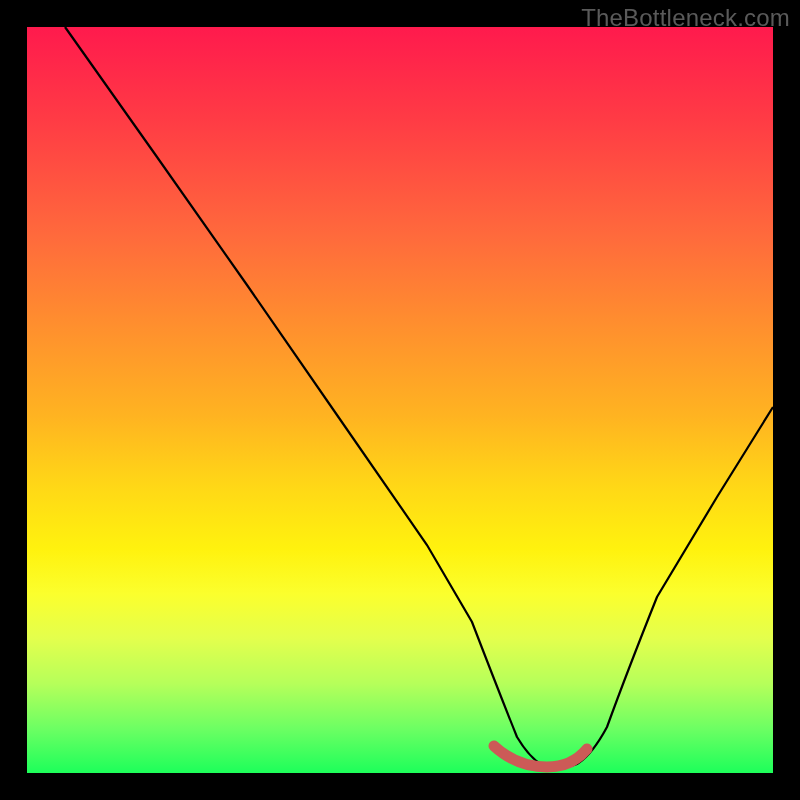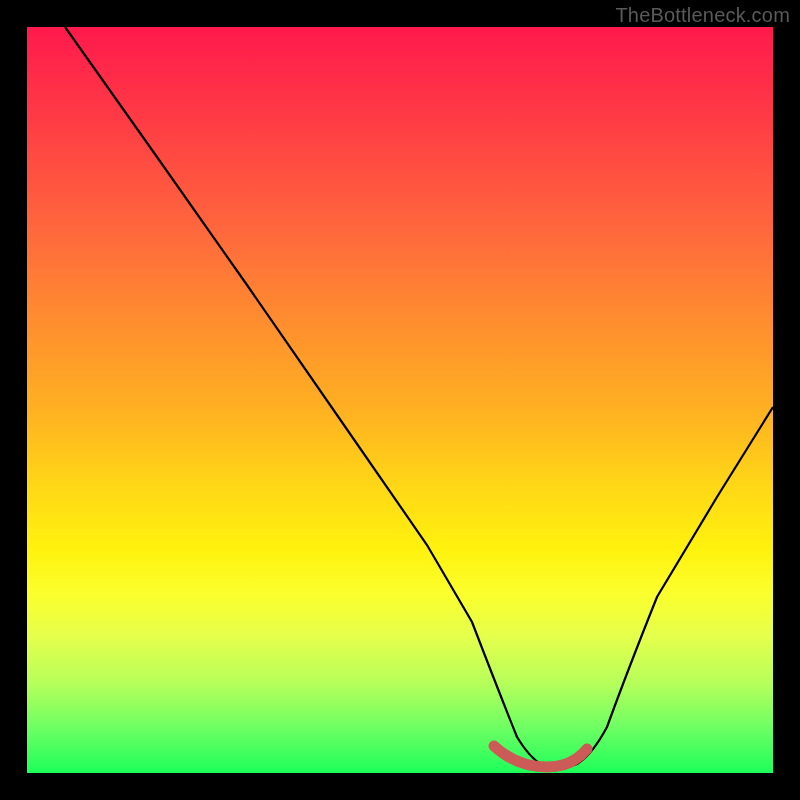--- a/index.html
+++ b/index.html
@@ -37,21 +37,21 @@
       #b6ff5a 88%,
       #6dff63 94%,
       #1dff5a 100%
     );
   }
   .attribution {
     position: absolute;
     top: 4px;
     right: 10px;
     color: #5a5a5a;
-    font-size: 20px;
+    font-size: 24px;
     font-weight: 500;
     letter-spacing: 0.2px;
     user-select: none;
   }
   svg.curve {
     position: absolute;
     left: 0;
     top: 0;
     width: 746px;
     height: 746px;

